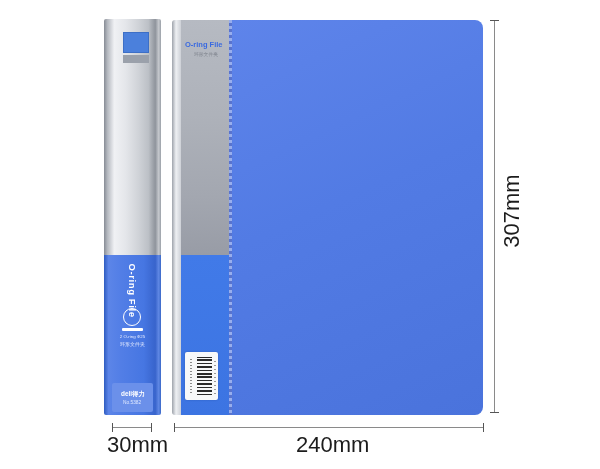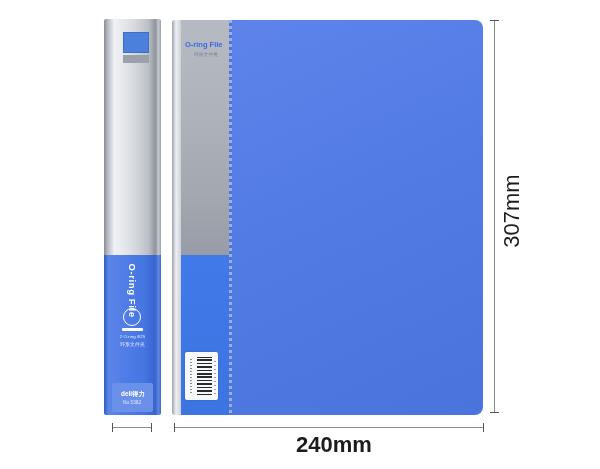--- a/index.html
+++ b/index.html
@@ -253,26 +253,27 @@
       <div class="barcode-sidecol"></div>
       <div class="barcode-bars"></div>
       <div class="barcode-numcol"></div>
     </div>
   </div>
 
   <div class="dim-line-h" style="left:112px; top:427px; width:40px;">
     <div class="tick-v" style="left:0;"></div>
     <div class="tick-v" style="right:0;"></div>
   </div>
+  <div class="dim-label" style="left:107px; top:432px;">30mm</div>
 
   <div class="dim-line-h" style="left:174px; top:427px; width:310px;">
     <div class="tick-v" style="left:0;"></div>
     <div class="tick-v" style="right:0;"></div>
   </div>
-  <div class="dim-label" style="left:296px; top:432px;font-weight:bold;">240mm</div>
+  <div class="dim-label" style="left:296px; top:432px;">240mm</div>
 
   <div class="dim-line-v" style="left:494px; top:20px; height:393px;">
     <div class="tick-h" style="top:0;"></div>
     <div class="tick-h" style="bottom:0;"></div>
   </div>
   <div class="dim-label dim-label-rot" style="left:512px; top:211px;">307mm</div>
 
 </div>
 
 </body></html>

